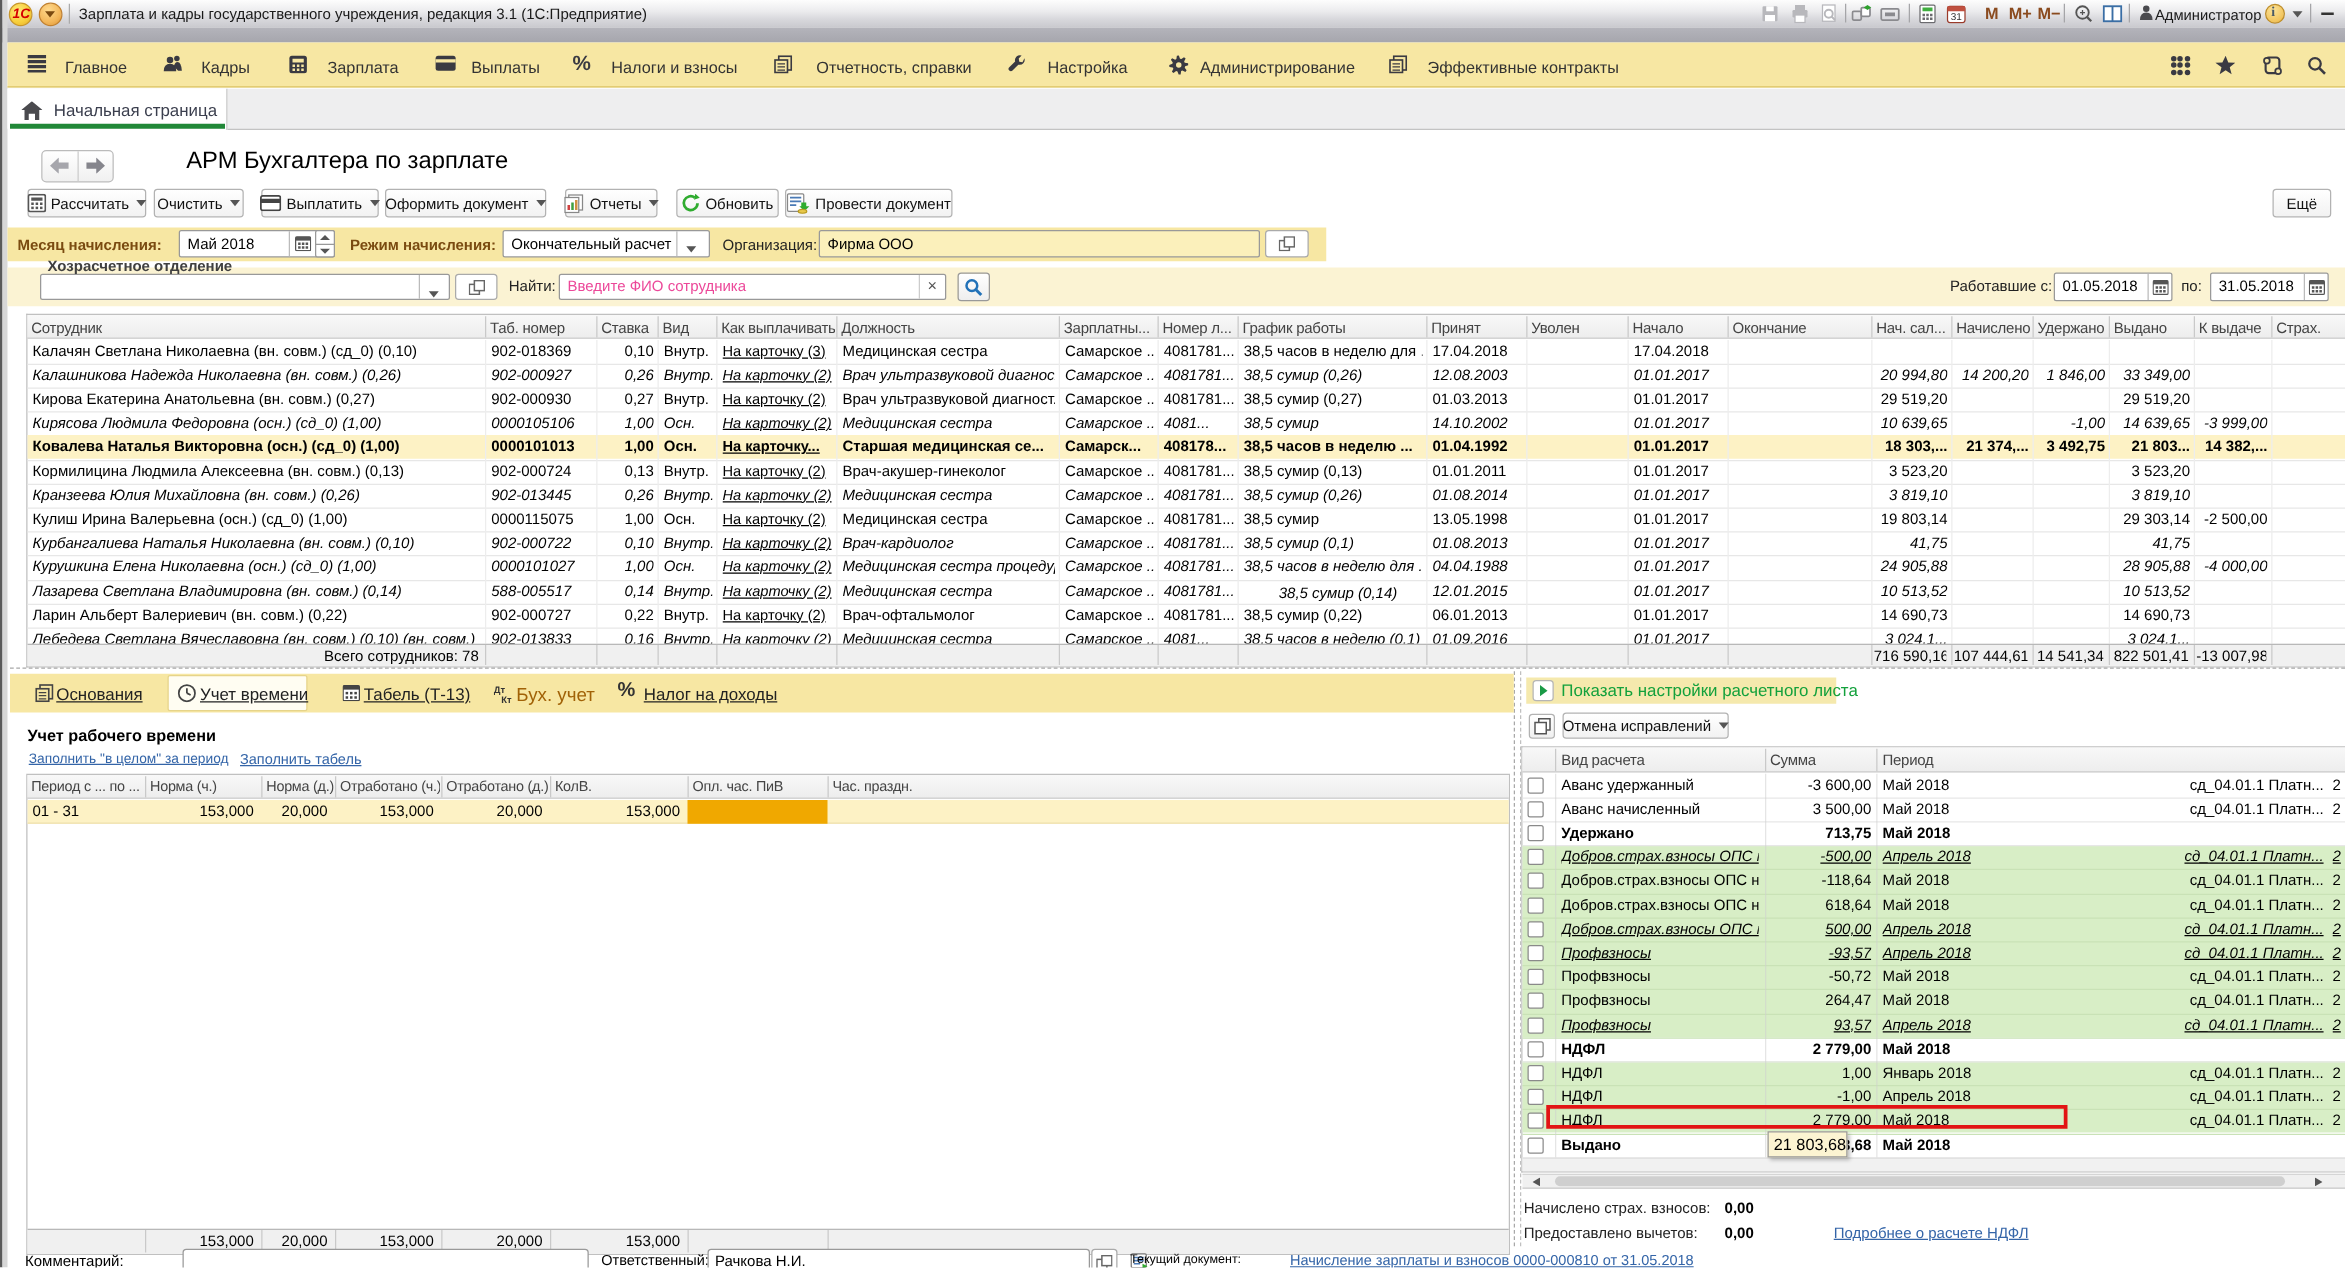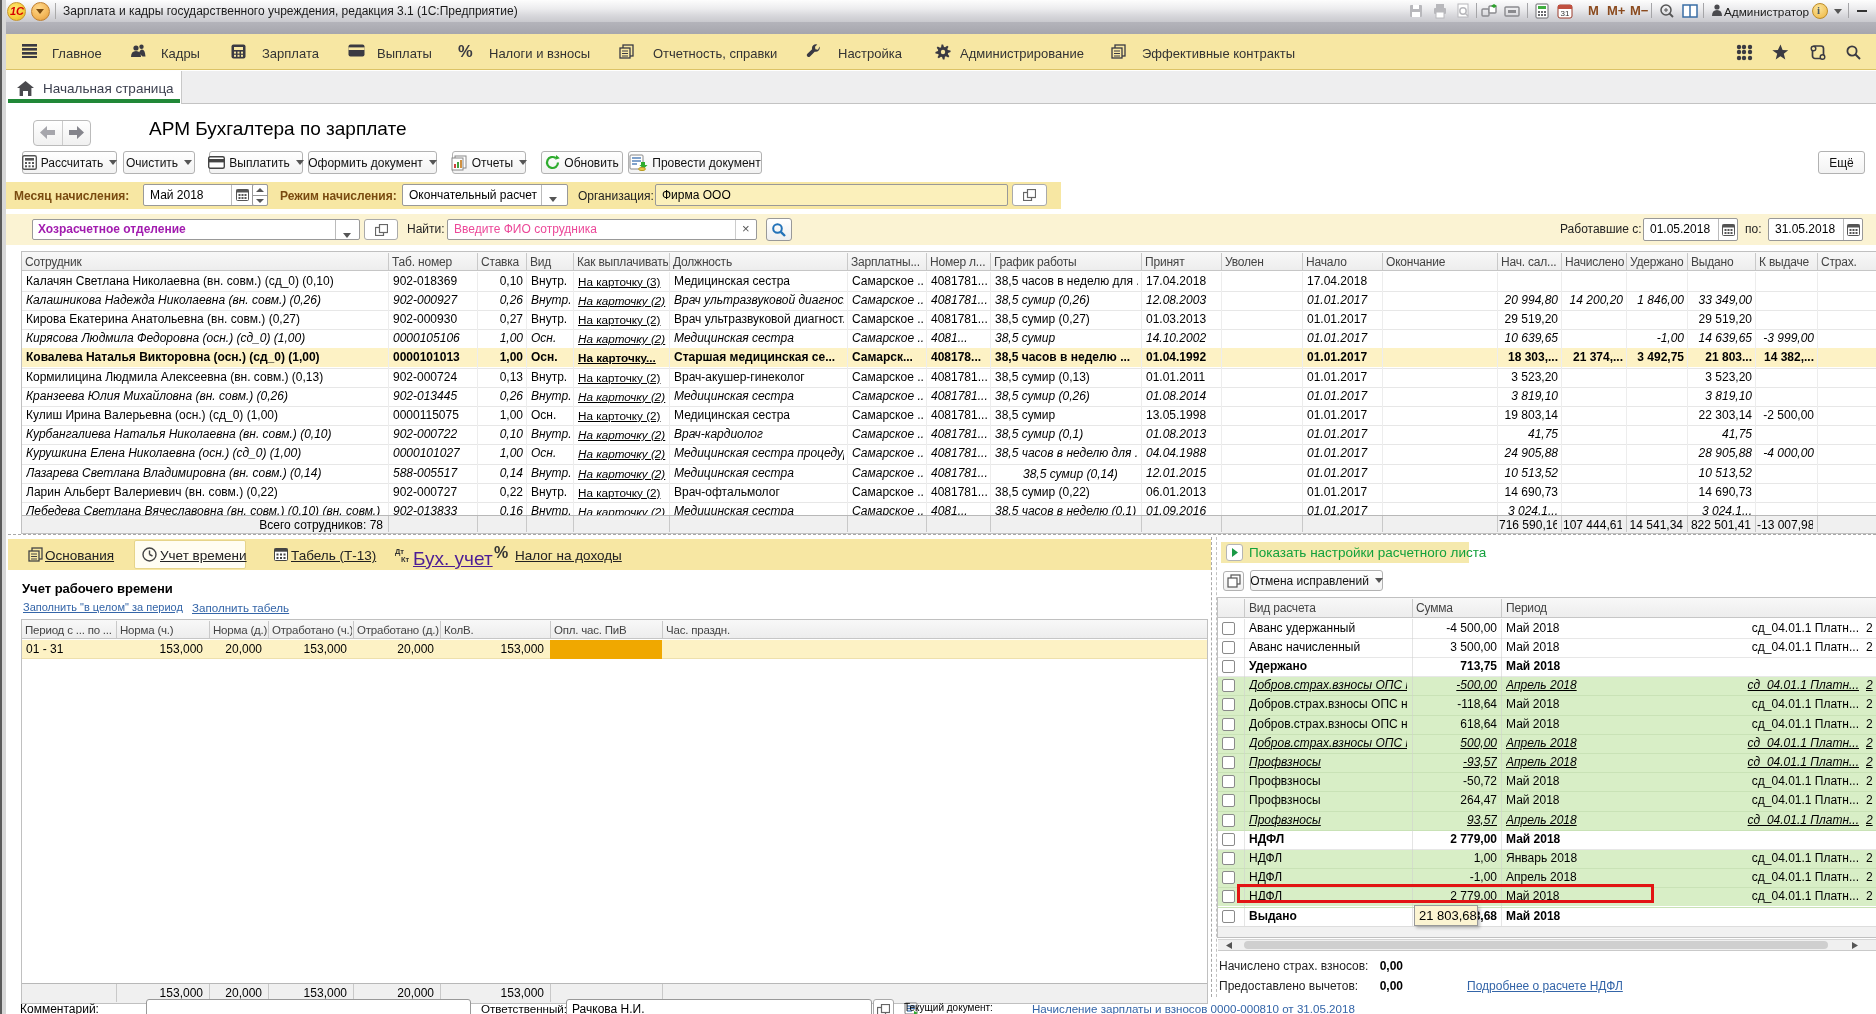--- a/index.html
+++ b/index.html
@@ -295,21 +295,21 @@
 <div class="ab" style="left:578px;top:189px;color:#222">Организация:</div>
 <div class="ab" style="left:655px;top:184px;width:353px;height:22px;background:#fbf0bb;border:1px solid #999;border-radius:2px"></div>
 <div class="ab" style="left:662px;top:188px">Фирма ООО</div>
 <div class="ab" style="left:1012px;top:184px;width:35px;height:22px;background:#fff;border:1px solid #aaa;border-radius:3px"></div>
 <div class="ab" style="left:1023px;top:189px"><svg width="13" height="12">
       <rect x="0.5" y="3.5" width="8" height="8" fill="none" stroke="#666" stroke-width="1.2"></rect>
       <rect x="4.5" y="0.5" width="8" height="8" fill="#fff" stroke="#666" stroke-width="1.2"></rect>
     </svg></div>
 <div class="ab" style="left:6px;top:214px;width:1870px;height:31px;background:#fbf3d3"></div>
 <div class="inp" style="left:32px;top:219px;width:328px;height:21px"></div>
-<div class="ab b" style="left:38px;top:222px;color:#a21caf">Хозрасчетное отделение</div>
+<div class="ab b" style="left:38px;top:206px;color:#404040">Хозрасчетное отделение</div>
 <div class="ab" style="left:335px;top:220px;width:1px;height:19px;background:#bbb"></div>
 <div class="ab" style="left:343px;top:227px"><span class="arr"></span></div>
 <div class="ab" style="left:364px;top:219px;width:34px;height:21px;background:#fff;border:1px solid #aaa;border-radius:3px"></div>
 <div class="ab" style="left:375px;top:224px"><svg width="13" height="12">
       <rect x="0.5" y="3.5" width="8" height="8" fill="none" stroke="#666" stroke-width="1.2"></rect>
       <rect x="4.5" y="0.5" width="8" height="8" fill="#fff" stroke="#666" stroke-width="1.2"></rect>
     </svg></div>
 <div class="ab" style="left:407px;top:222px;color:#222">Найти:</div>
 <div class="inp" style="left:447px;top:219px;width:310px;height:21px"></div>
 <div class="ab" style="left:454px;top:222px;color:#ec4899">Введите ФИО сотрудника</div>
@@ -501,21 +501,21 @@
 <div class="cell" style="left:482px;top:405.9px;width:41px;text-align:right;">1,00</div>
 <div class="cell" style="left:531px;top:405.9px;width:39px;">Осн.</div>
 <div class="cell" style="left:578px;top:405.9px;width:88px;"><span style="text-decoration:underline;font-size:11.7px">На карточку (2)</span></div>
 <div class="cell" style="left:674px;top:405.9px;width:170px;">Медицинская сестра</div>
 <div class="cell" style="left:852px;top:405.9px;width:71px;">Самарское ...</div>
 <div class="cell" style="left:931px;top:405.9px;width:56px;">4081781...</div>
 <div class="cell" style="left:995px;top:405.9px;width:143px;">38,5 сумир</div>
 <div class="cell" style="left:1146px;top:405.9px;width:72px;">13.05.1998</div>
 <div class="cell" style="left:1307px;top:405.9px;width:72px;">01.01.2017</div>
 <div class="cell" style="left:1502px;top:405.9px;width:56px;text-align:right;">19 803,14</div>
-<div class="cell" style="left:1692px;top:405.9px;width:60px;text-align:right;">22 303,14</div>
+<div class="cell" style="left:1692px;top:405.9px;width:60px;text-align:right;">29 303,14</div>
 <div class="cell" style="left:1760px;top:405.9px;width:54px;text-align:right;">-2 500,00</div>
 <div class="ab" style="left:22px;top:444.3px;width:1854px;height:1px;background:#e7e7e7"></div>
 <div class="cell it" style="left:26px;top:425.1px;width:359px;">Курбангалиева Наталья Николаевна (вн. совм.) (0,10)</div>
 <div class="cell it" style="left:393px;top:425.1px;width:81px;">902-000722</div>
 <div class="cell it" style="left:482px;top:425.1px;width:41px;text-align:right;">0,10</div>
 <div class="cell it" style="left:531px;top:425.1px;width:39px;">Внутр.</div>
 <div class="cell it" style="left:578px;top:425.1px;width:88px;"><span style="text-decoration:underline;font-size:11.7px">На карточку (2)</span></div>
 <div class="cell it" style="left:674px;top:425.1px;width:170px;">Врач-кардиолог</div>
 <div class="cell it" style="left:852px;top:425.1px;width:71px;">Самарское ...</div>
 <div class="cell it" style="left:931px;top:425.1px;width:56px;">4081781...</div>
@@ -657,21 +657,21 @@
         <rect x="2.5" y="10" width="2" height="2"></rect>
         <rect x="6" y="10" width="2" height="2"></rect>
         <rect x="9.5" y="10" width="2" height="2"></rect>
       </g>
     </svg></div>
 <div class="ab" style="left:291px;top:548px;font-size:13.5px;color:#222;text-decoration:underline">Табель (Т-13)</div>
 <div class="ab" style="left:395px;top:547px"><svg width="17" height="16">
       <text x="0" y="7" font-size="7.5" font-weight="bold" fill="#333" font-family="Liberation Sans">Дт</text>
       <text x="6" y="15" font-size="7.5" font-weight="bold" fill="#333" font-family="Liberation Sans">Кт</text>
     </svg></div>
-<div class="ab" style="left:413px;top:548px;font-size:19px;color:#4c1d95;text-decoration:underline">Бух. учет</div>
+<div class="ab" style="left:413px;top:548px;font-size:15px;color:#a16207;">Бух. учет</div>
 <div class="ab" style="left:494px;top:544px;font-size:16px;font-weight:bold;color:#333">%</div>
 <div class="ab" style="left:515px;top:548px;font-size:13.5px;color:#222;text-decoration:underline">Налог на доходы</div>
 <div class="ab b" style="left:22px;top:581px;font-size:13px">Учет рабочего времени</div>
 <div class="ab lnk" style="left:23px;top:601px;font-size:11px">Заполнить "в целом" за период</div>
 <div class="ab lnk" style="left:192px;top:601px;font-size:11.6px">Заполнить табель</div>
 <div class="ab" style="left:21px;top:619px;width:1187px;height:385px;border:1px solid #c0c0c0;background:#fff"></div>
 <div class="ab" style="left:22px;top:620px;width:1185px;height:19px;background:linear-gradient(#f8f8f8,#ededed);border-bottom:1px solid #c6c6c6"></div>
 <div class="hdrc" style="left:25px;top:621px;width:90px;font-size:11.5px">Период с ... по ...</div>
 <div class="hdrc" style="left:120px;top:621px;width:88px;font-size:11.5px">Норма (ч.)</div>
 <div class="vline" style="left:116px;top:621px;height:17px"></div>
@@ -747,21 +747,21 @@
 <div class="hdrc" style="left:1416px;top:599px">Сумма</div>
 <div class="hdrc" style="left:1506px;top:599px">Период</div>
 <div class="vline" style="left:1244px;top:599px;height:18px"></div>
 <div class="vline" style="left:1412px;top:599px;height:18px"></div>
 <div class="vline" style="left:1501px;top:599px;height:18px"></div>
 <div class="ab" style="left:1218px;top:676.1px;width:658px;height:153.6px;background:#d8eec6"></div>
 <div class="ab" style="left:1218px;top:848.9px;width:658px;height:57.6px;background:#d8eec6"></div>
 <div class="ab" style="left:1218px;top:637.7px;width:658px;height:1px;background:#e7e7e7"></div>
 <div class="ab" style="left:1222px;top:621.5px;width:13px;height:13px;border:1px solid #8a8a8a;border-radius:2px;background:#fff"></div>
 <div class="cell" style="left:1249px;top:618.5px;width:158px;">Аванс удержанный</div>
-<div class="cell" style="left:1416px;top:618.5px;width:81px;text-align:right;">-4 500,00</div>
+<div class="cell" style="left:1416px;top:618.5px;width:81px;text-align:right;">-3 600,00</div>
 <div class="cell" style="left:1506px;top:618.5px;width:142px;">Май 2018</div>
 <div class="cell" style="left:1700px;top:618.5px;width:159px;text-align:right;">сд_04.01.1 Платн...</div>
 <div class="cell" style="left:1866px;top:618.5px;width:10px;">2</div>
 <div class="ab" style="left:1218px;top:656.9px;width:658px;height:1px;background:#e7e7e7"></div>
 <div class="ab" style="left:1222px;top:640.7px;width:13px;height:13px;border:1px solid #8a8a8a;border-radius:2px;background:#fff"></div>
 <div class="cell" style="left:1249px;top:637.7px;width:158px;">Аванс начисленный</div>
 <div class="cell" style="left:1416px;top:637.7px;width:81px;text-align:right;">3 500,00</div>
 <div class="cell" style="left:1506px;top:637.7px;width:142px;">Май 2018</div>
 <div class="cell" style="left:1700px;top:637.7px;width:159px;text-align:right;">сд_04.01.1 Платн...</div>
 <div class="cell" style="left:1866px;top:637.7px;width:10px;">2</div>

